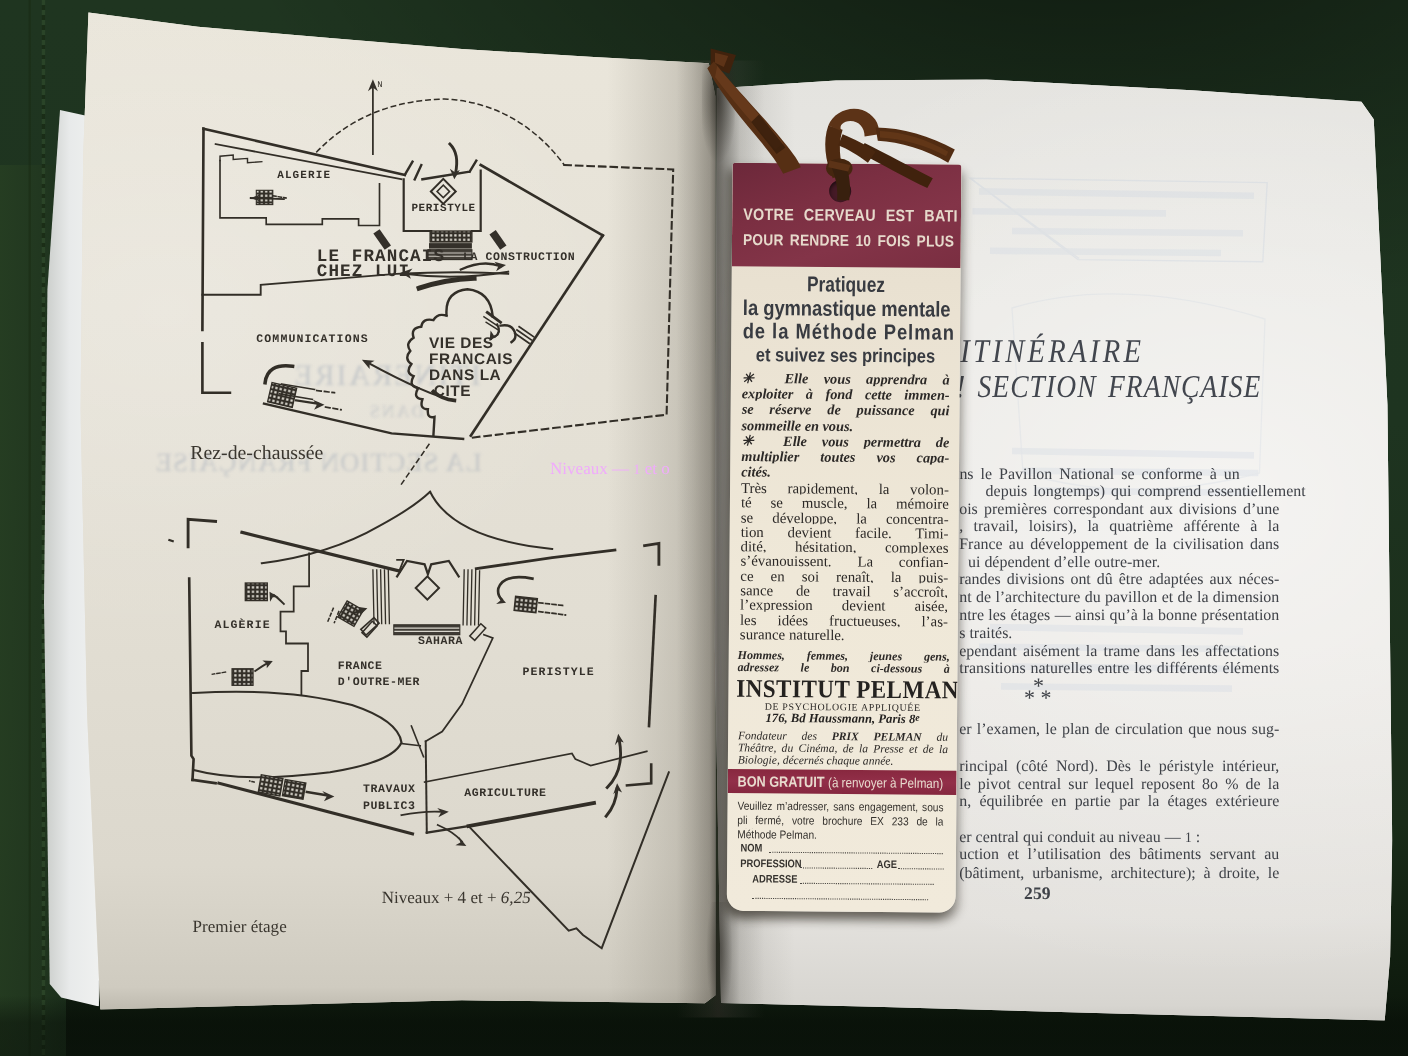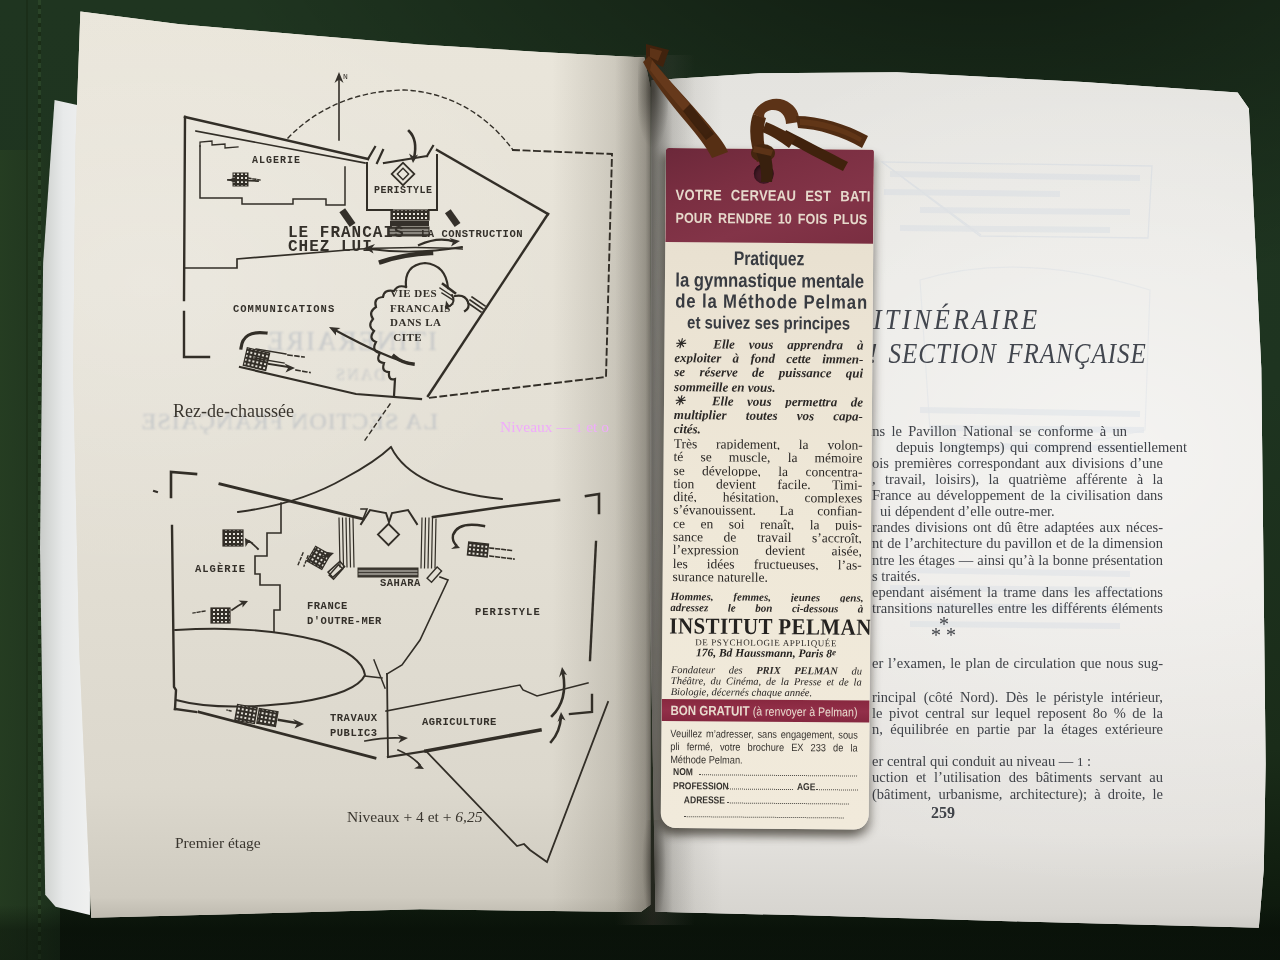--- a/index.html
+++ b/index.html
@@ -174,21 +174,21 @@
   <div class="abs nw" style="left:252px;top:155px;font-family:'Liberation Mono',monospace;font-weight:bold;font-size:10px;letter-spacing:1px;color:#34302a;">ALGERIE</div>
 
   <div class="abs nw" style="left:374px;top:185px;font-family:'Liberation Mono',monospace;font-weight:bold;font-size:10px;letter-spacing:0.5px;color:#34302a;">PERISTYLE</div>
 
   <div class="abs" style="left:288px;top:226px;font-family:'Liberation Mono',monospace;font-weight:bold;font-size:16px;letter-spacing:1px;color:#34302a;line-height:14px;">LE FRANCAIS<br>CHEZ LUI</div>
 
   <div class="abs nw" style="left:421px;top:228px;font-family:'Liberation Mono',monospace;font-weight:bold;font-size:10.5px;letter-spacing:0.5px;color:#34302a;">LA CONSTRUCTION</div>
 
   <div class="abs nw" style="left:233px;top:303px;font-family:'Liberation Mono',monospace;font-weight:bold;font-size:10.5px;letter-spacing:1px;color:#34302a;">COMMUNICATIONS</div>
 
-  <div class="abs" style="left:390px;top:286px;font-family:Liberation Serif, serif;font-weight:bold;font-size:11px;letter-spacing:0.5px;color:#34302a;line-height:14.5px;">VIE DES<br>FRANCAIS<br>DANS LA<br>&nbsp;CITE</div>
+  <div class="abs" style="left:390px;top:304px;font-family:Liberation Sans, sans-serif;font-weight:bold;font-size:14px;letter-spacing:0.5px;color:#34302a;line-height:14.5px;">VIE DES<br>FRANCAIS<br>DANS LA<br>&nbsp;CITE</div>
 
   <div class="abs nw" style="left:173px;top:401px;font-size:18px;color:#3a362f;">Rez-de-chaussée</div>
 
   <div class="abs nw" style="left:500px;top:418px;font-size:15.5px;color:#f0abfc;">Niveaux — <span style="font-size:13px;">1</span> et o</div>
 
   <svg class="abs" style="left:140px;top:440px;" width="480" height="440" viewBox="140 440 480 440" fill="none" stroke="#322e27" stroke-width="2" stroke-linecap="square">
 
     <path d="M171 497 L171 472 L196 474" stroke-width="2.6"></path>
     <line x1="154" y1="491" x2="157" y2="492" stroke-width="2"></line>
 

